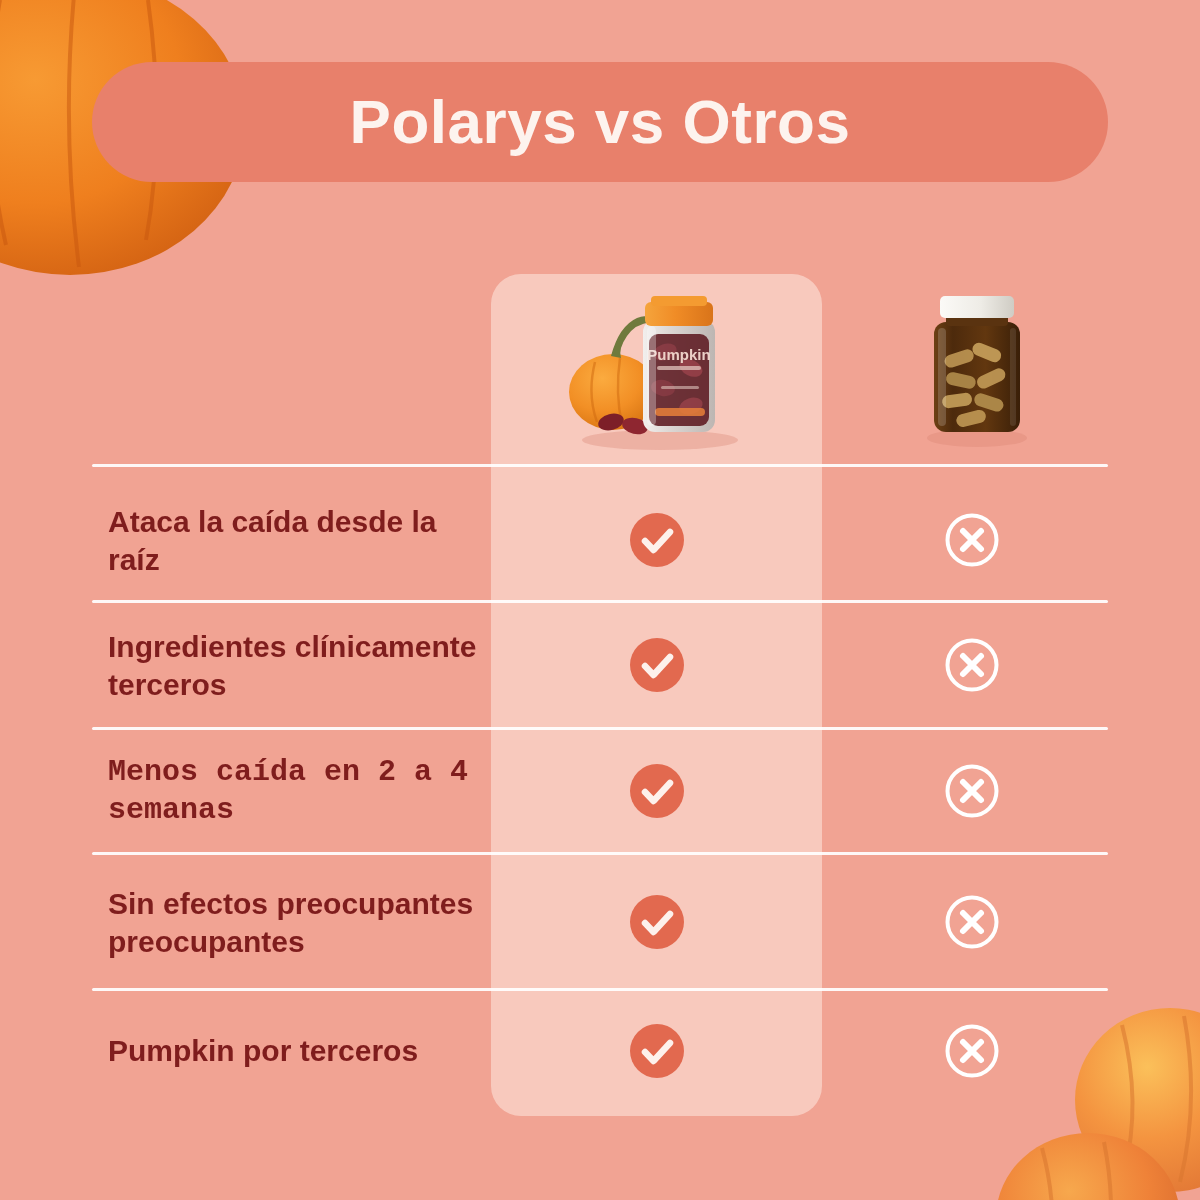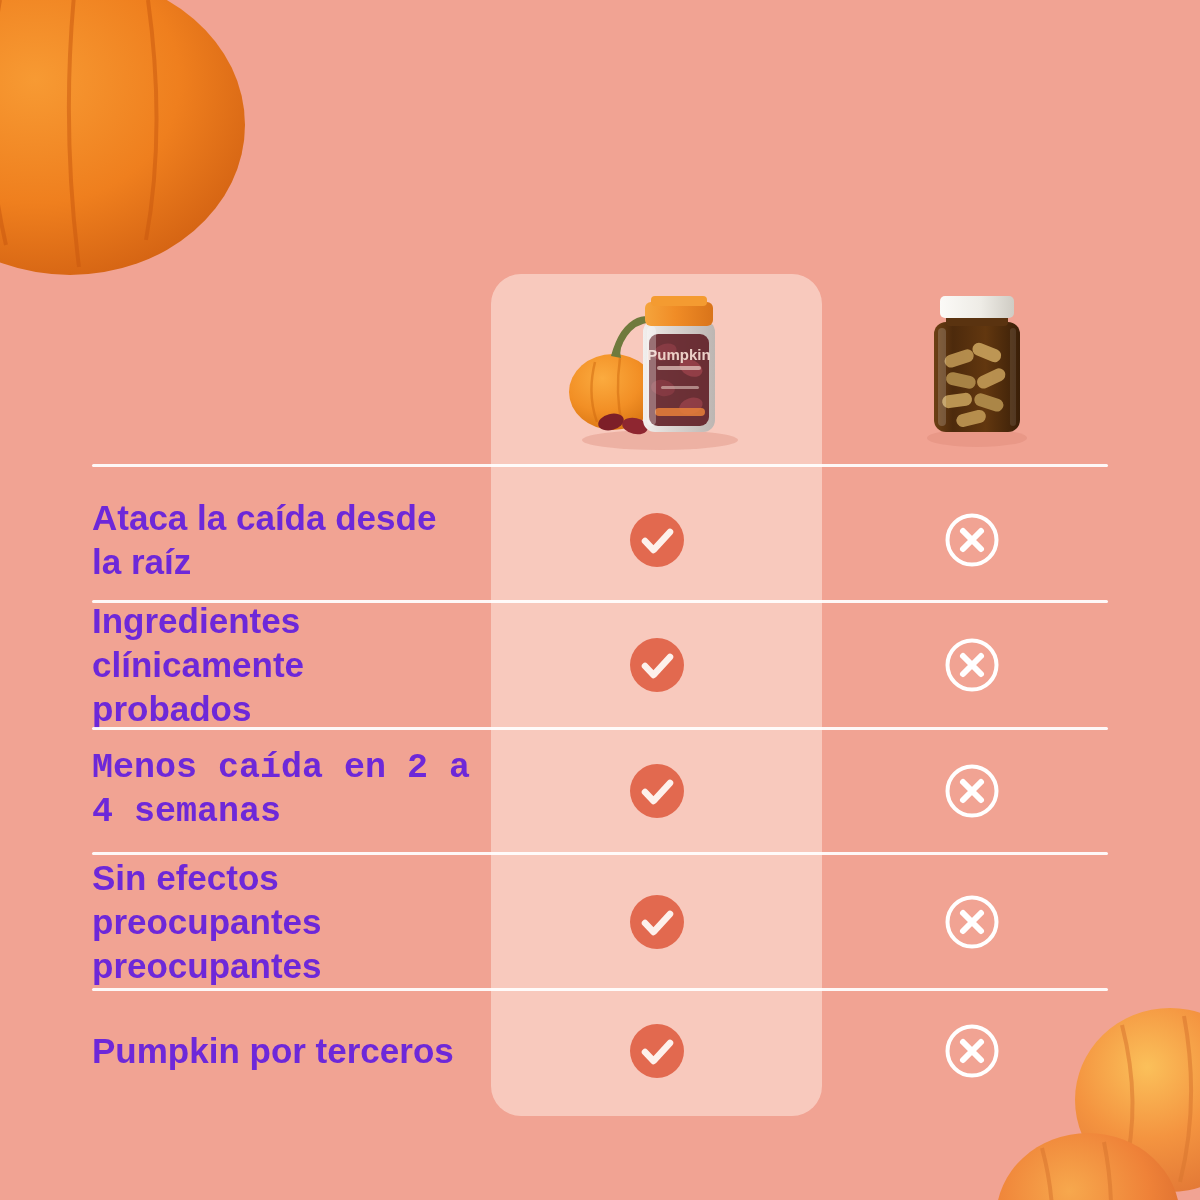--- a/index.html
+++ b/index.html
@@ -112,24 +112,24 @@
     border-radius: 2px;
   }
   .row {
     position: absolute;
     left: 0;
     width: 1200px;
     height: 1px;
   }
   .row-label {
     position: absolute;
-    left: 92px;
+    left: 108px;
     width: 380px;
-    color: #6d28d9;
-    font-size: 35px;
+    color: #7f1d1d;
+    font-size: 30px;
     font-weight: 700;
     line-height: 1.25;
     transform: translateY(-50%);
   }
   .cell-mark {
     position: absolute;
     transform: translate(-50%, -50%);
     width: 58px;
     height: 58px;
   }
@@ -177,20 +177,23 @@
       <path d="M152 45 q20 78 2 148"></path>
       <path d="M214 36 q16 86 -4 166"></path>
     </g>
     <ellipse cx="118" cy="238" rx="92" ry="85" fill="url(#pkC)"></ellipse>
     <g stroke="#d9762f" stroke-width="4" fill="none" opacity="0.55">
       <path d="M72 168 q20 74 2 142"></path>
       <path d="M134 162 q16 80 -4 154"></path>
     </g>
   </svg>
 
+  <div class="banner">
+    <div class="banner-title">Polarys vs Otros</div>
+  </div>
 
   <div class="highlight-col"></div>
 
   <div class="products">
 
     <svg class="prod-ours" viewBox="0 0 190 170">
       <defs>
         <linearGradient id="capG" x1="0" y1="0" x2="1" y2="0">
           <stop offset="0%" stop-color="#f5a43c"></stop>
           <stop offset="45%" stop-color="#f08c26"></stop>
@@ -289,21 +292,21 @@
         <path d="M17 30 l8.5 9 L42 21" stroke="#fdf1ec" stroke-width="6.5" fill="none" stroke-linecap="round" stroke-linejoin="round"></path>
       </svg>
       <svg class="cell-mark cell-other" viewBox="0 0 58 58">
         <circle cx="29" cy="29" r="24.5" fill="none" stroke="#ffffff" stroke-width="4"></circle>
         <path d="M20 20 L38 38 M38 20 L20 38" stroke="#ffffff" stroke-width="6" stroke-linecap="round"></path>
       </svg>
     </div>
     <div class="divider" style="top:136px;"></div>
 
     <div class="row" style="top:201px;">
-      <div class="row-label">Ingredientes clínicamente probados</div>
+      <div class="row-label">Ingredientes clínicamente terceros</div>
       <svg class="cell-mark cell-ours" viewBox="0 0 58 58">
         <circle cx="29" cy="29" r="27" fill="#e2694f"></circle>
         <path d="M17 30 l8.5 9 L42 21" stroke="#fdf1ec" stroke-width="6.5" fill="none" stroke-linecap="round" stroke-linejoin="round"></path>
       </svg>
       <svg class="cell-mark cell-other" viewBox="0 0 58 58">
         <circle cx="29" cy="29" r="24.5" fill="none" stroke="#ffffff" stroke-width="4"></circle>
         <path d="M20 20 L38 38 M38 20 L20 38" stroke="#ffffff" stroke-width="6" stroke-linecap="round"></path>
       </svg>
     </div>
     <div class="divider" style="top:263px;"></div>

